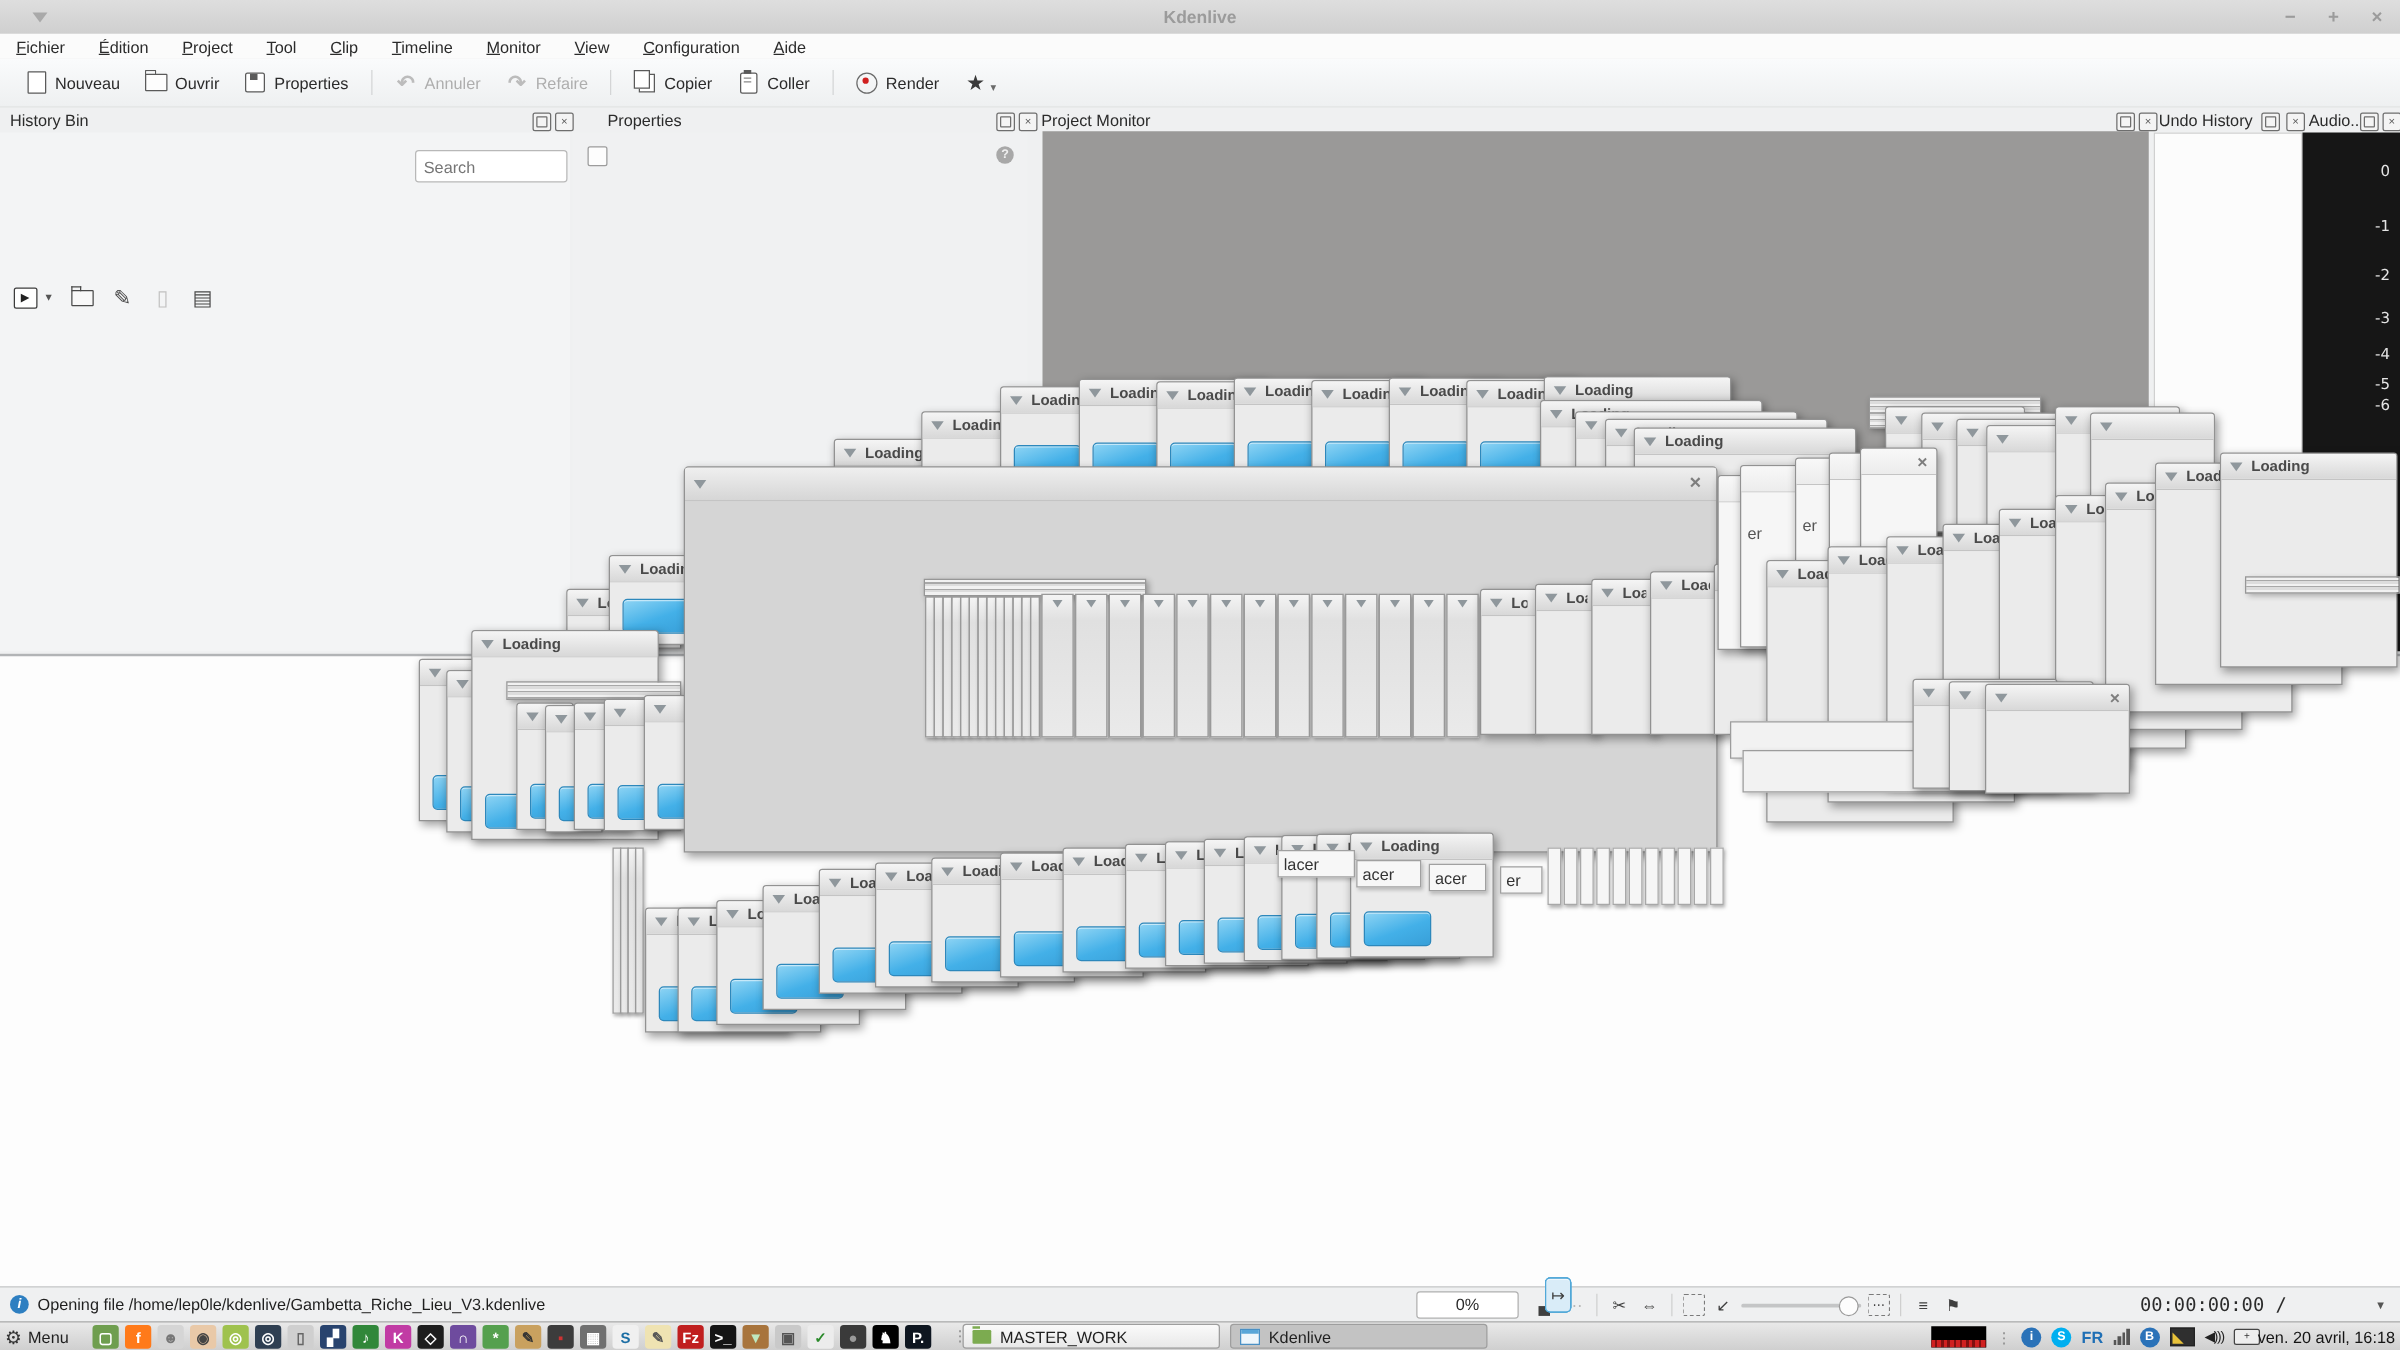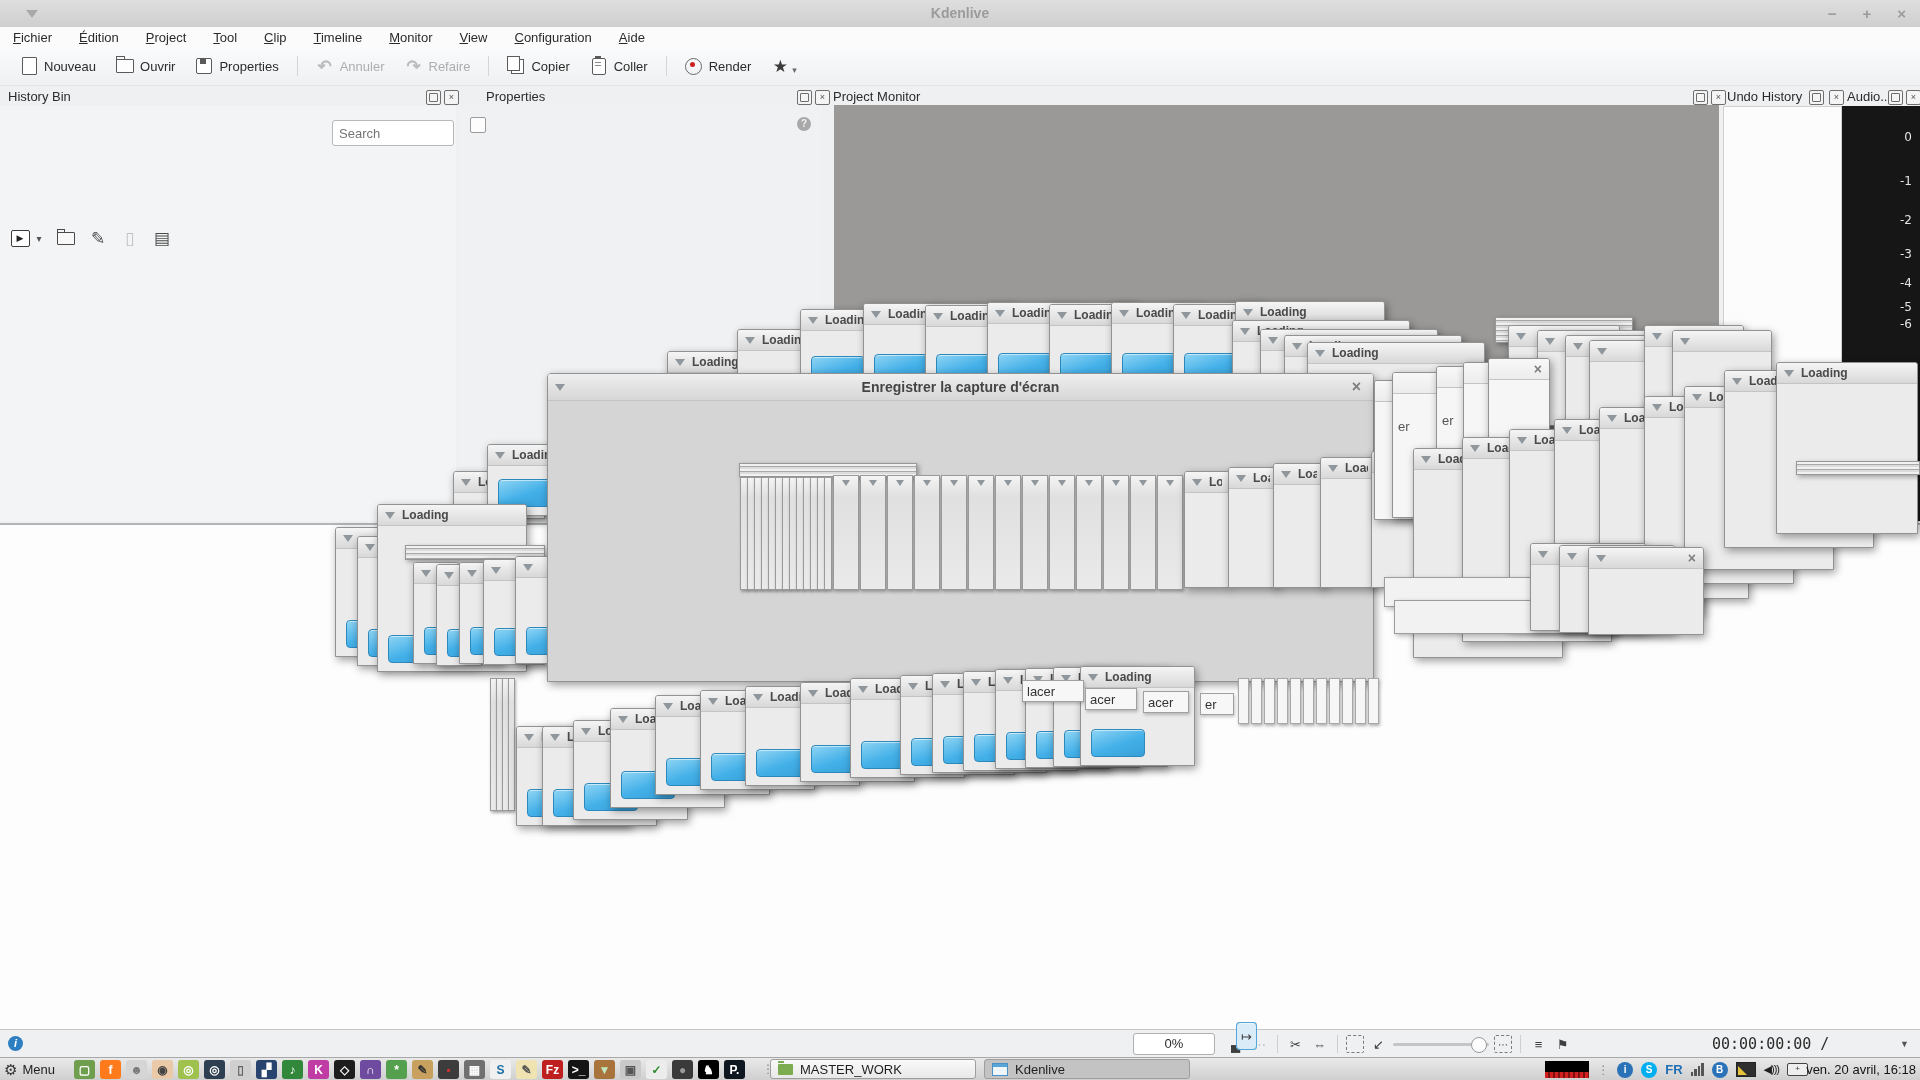--- a/index.html
+++ b/index.html
@@ -257,20 +257,21 @@
       <div class="meter-label" style="top: 170px;">-4</div>
       <div class="meter-label" style="top: 194px;">-5</div>
       <div class="meter-label" style="top: 211px;">-6</div>
       <div class="meter-label" style="top: 366px;">-20</div>
     </div>
 
   <div id="timeline"></div>
 
   <div id="statusbar">
     <span id="status-info">i</span>
+    <span id="status-msg">Opening file /home/lep0le/kdenlive/Gambetta_Riche_Lieu_V3.kdenlive</span>
     <span id="progress-box">0%</span>
     <span id="status-icons">
         <div class="ic blue">▙</div>
         <div class="ic">▄</div>
         <div class="ic dim">⋯</div>
         <div class="vsep"></div>
         <div class="ic blue">▶</div>
         <div class="ic">✂</div>
         <div class="ic">⇔</div>
         <div class="vsep"></div>
@@ -550,21 +551,20 @@
       </div>
       <div class="dlg" style="left: 1672px; top: 330px; width: 100px; height: 92px; z-index: 51;">
         <div class="dlg-tb">
           <div class="tri"></div>
           <span class="dlg-title"></span>
         </div>
       </div>
       <div class="dlg main" style="left: 547px; top: 373px; width: 827px; height: 309px; z-index: 52;">
         <div class="dlg-tb">
           <div class="tri"></div>
-          <span class="dlg-title">Enregistrer la capture d'écran</span>
           <div class="dlg-x">×</div>
         </div>
       </div>
       <div class="lines" style="left: 739px; top: 463px; width: 178px; height: 14px; z-index: 53;"></div>
       <div class="strip" style="left: 740px; top: 477px; width: 8px; height: 113px; z-index: 54;"></div>
       <div class="strip" style="left: 747px; top: 477px; width: 8px; height: 113px; z-index: 54;"></div>
       <div class="strip" style="left: 754px; top: 477px; width: 8px; height: 113px; z-index: 54;"></div>
       <div class="strip" style="left: 761px; top: 477px; width: 8px; height: 113px; z-index: 54;"></div>
       <div class="strip" style="left: 768px; top: 477px; width: 8px; height: 113px; z-index: 54;"></div>
       <div class="strip" style="left: 775px; top: 477px; width: 8px; height: 113px; z-index: 54;"></div>

